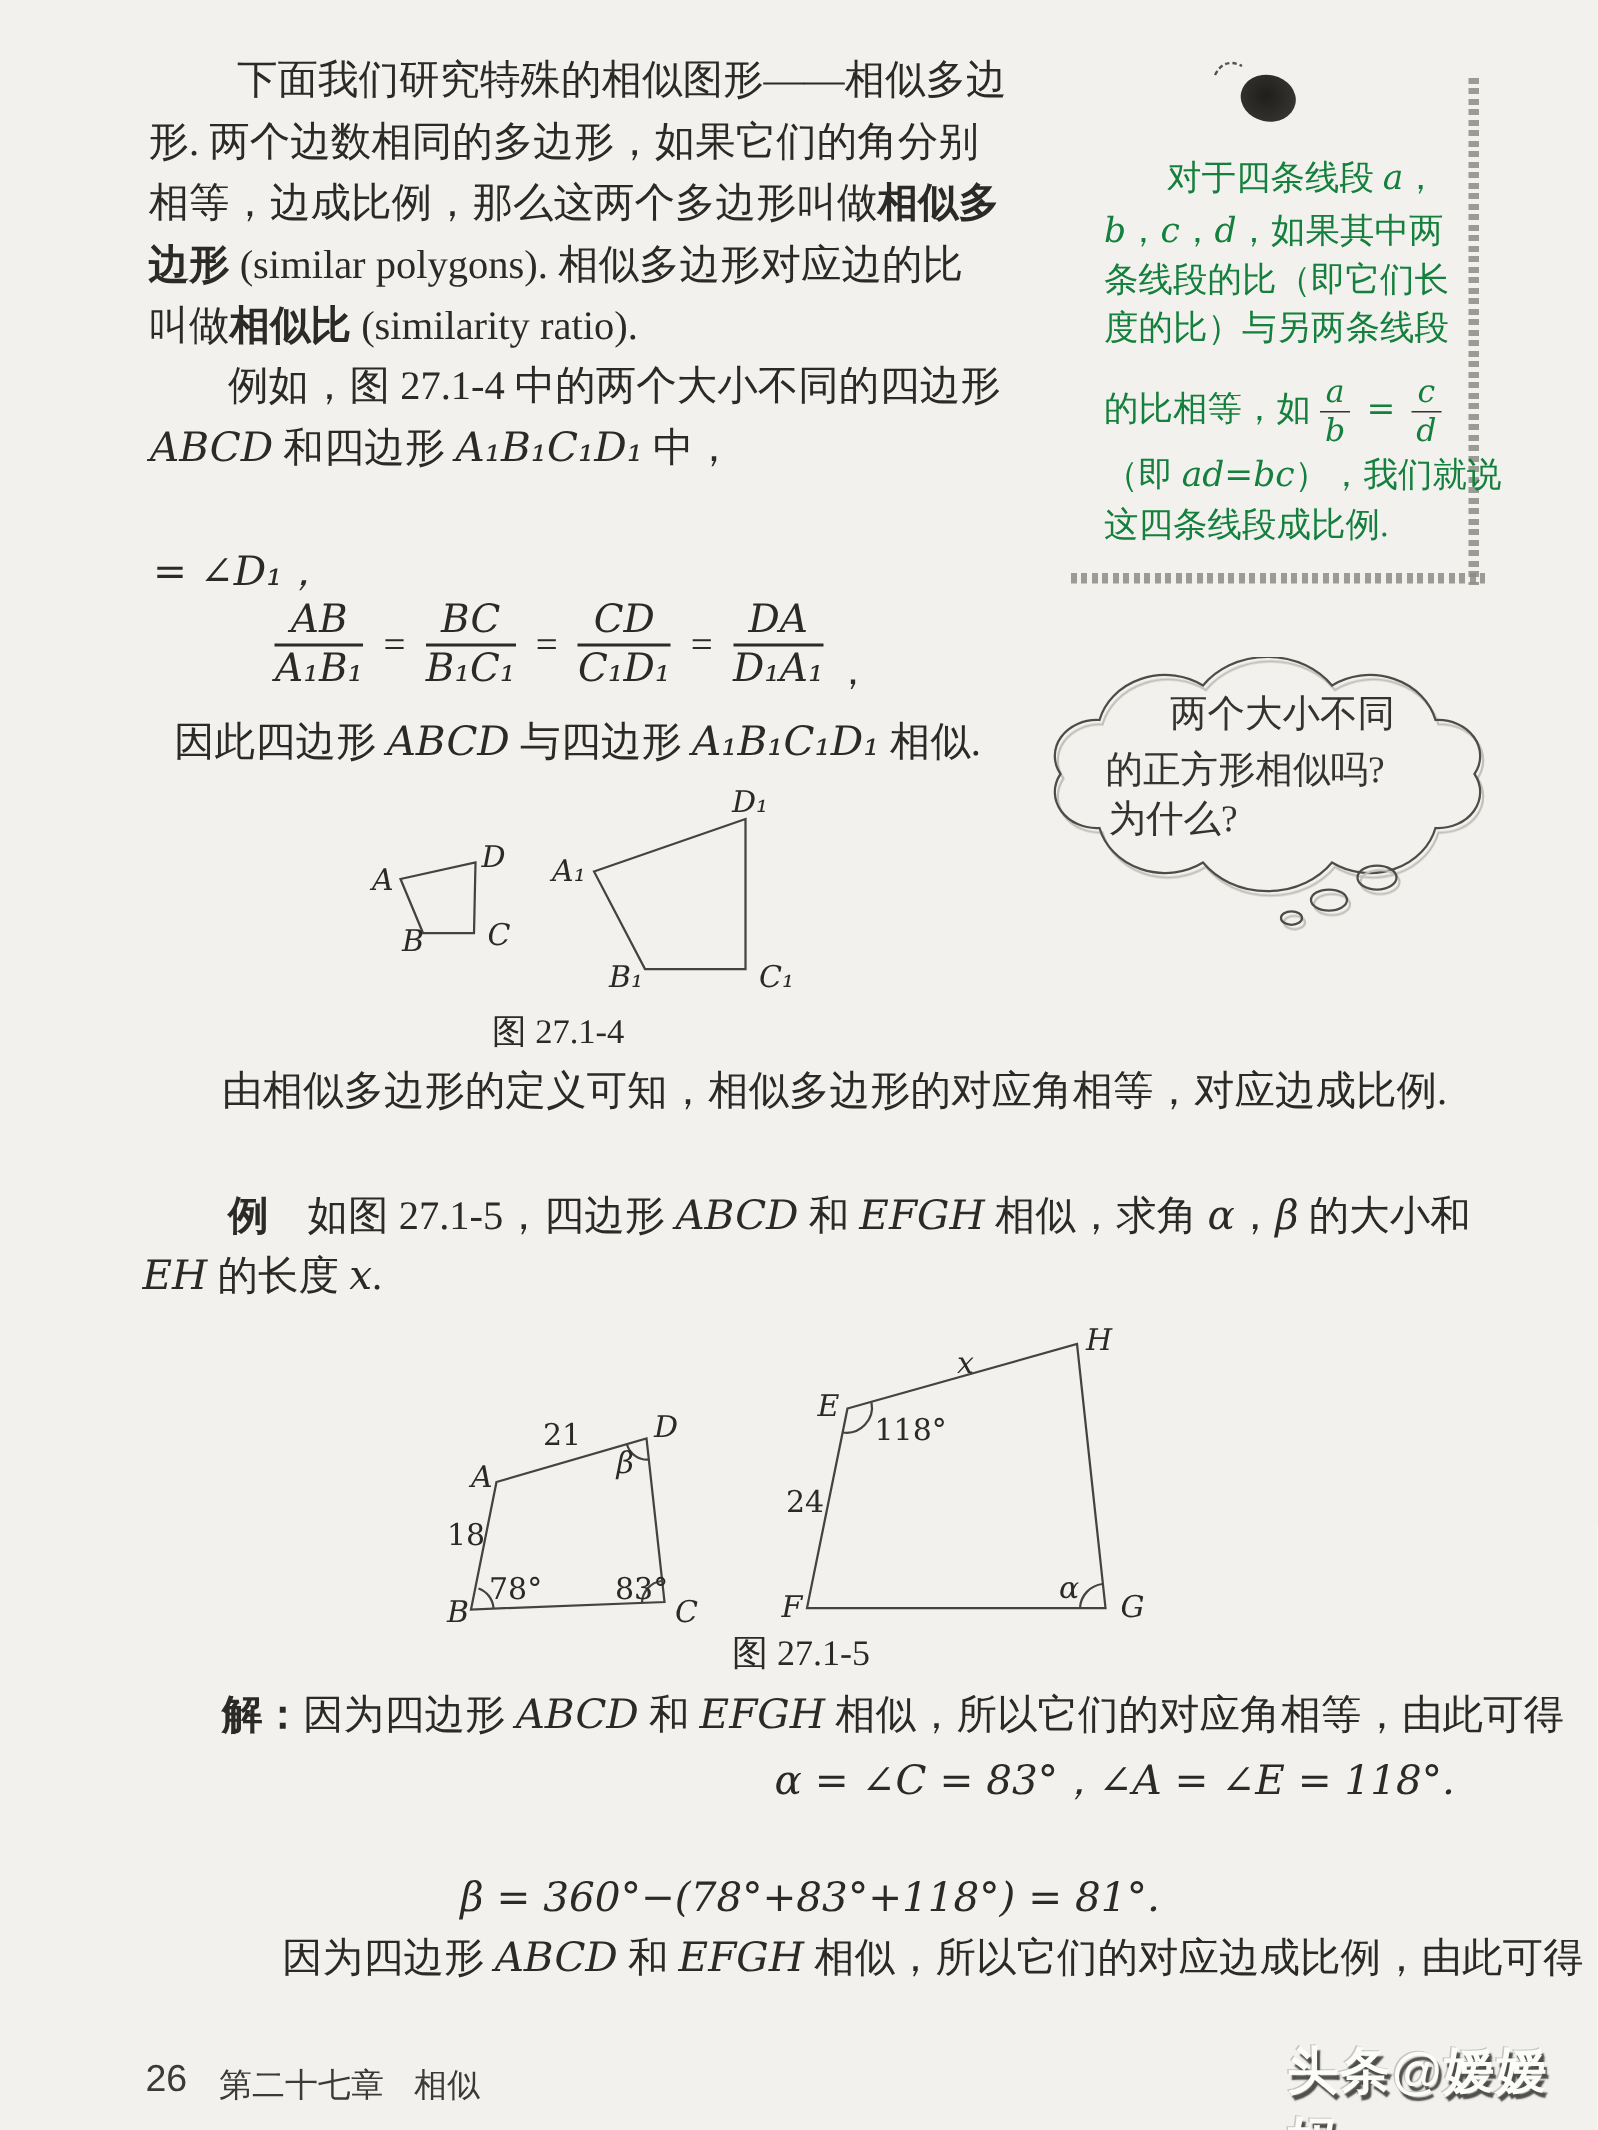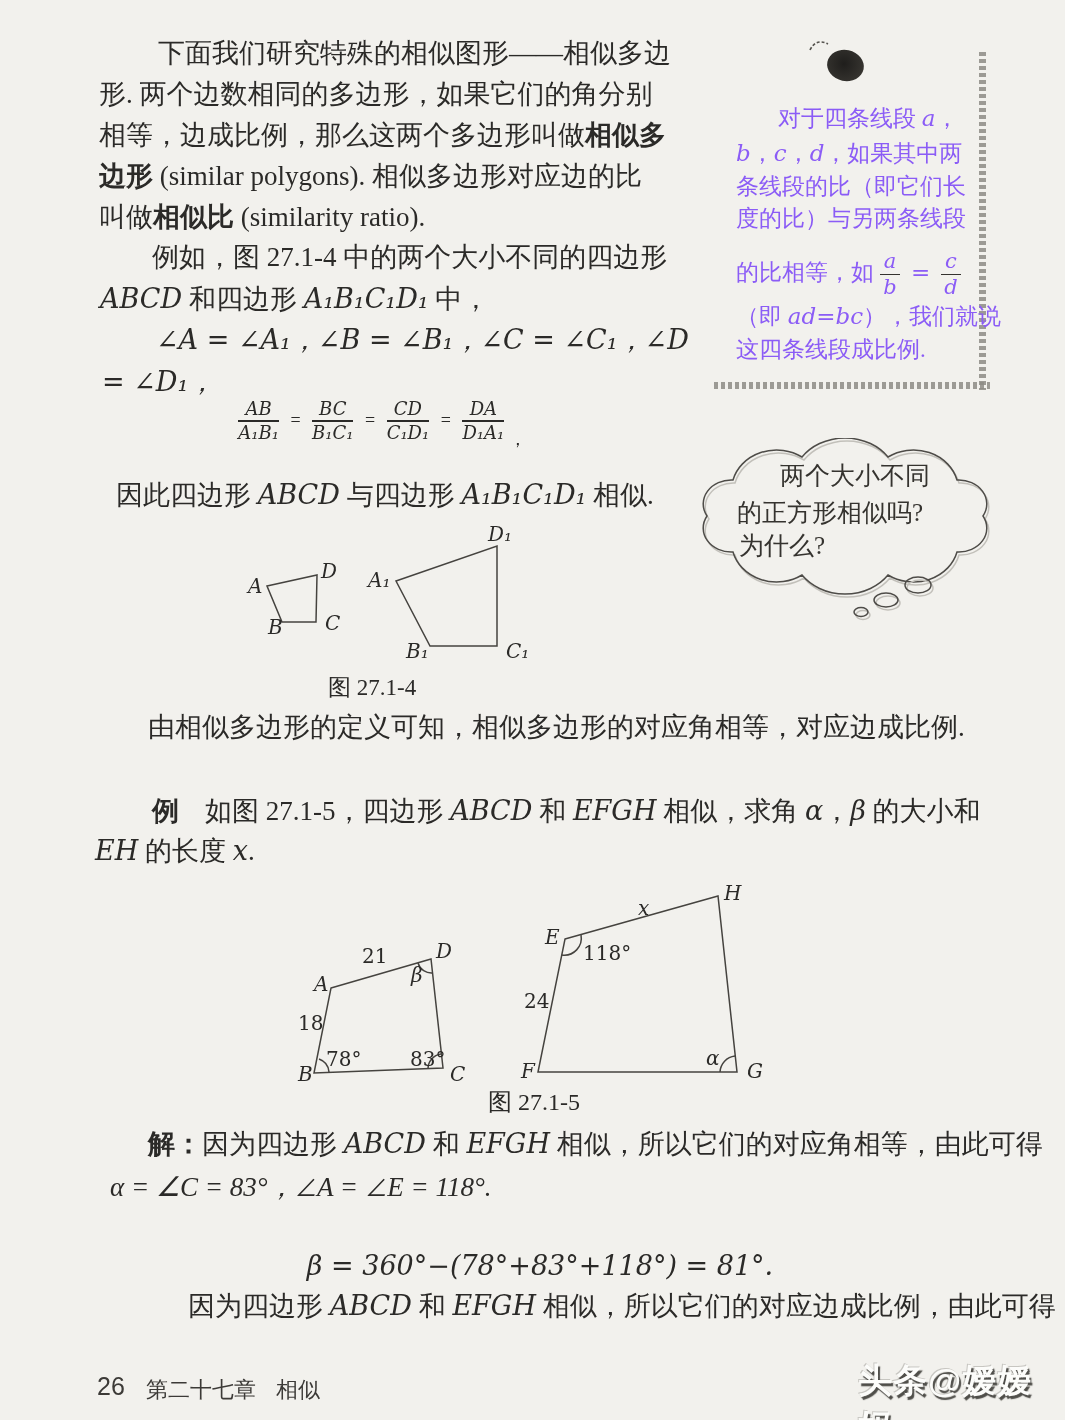--- a/index.html
+++ b/index.html
@@ -22,21 +22,21 @@
   .b{ font-weight:bold; }
   .lbl{ font-weight:bold; }
   
   .frac{ display:inline-block; vertical-align:middle; text-align:center; line-height:1.12; }
   .frac .num{ display:block; border-bottom:2px solid #2b2a28; padding:0 5px 1px; }
   .frac .den{ display:block; padding-top:1px; }
   .frac-row{ text-align:center; }
   .frac-row .eq{ display:inline-block; vertical-align:middle; margin:0 7px; }
   .frac-row .tail{ display:inline-block; vertical-align:-20px; }
   
-  .sb-line{ position:absolute; white-space:nowrap; font-size:23px; color:#8b5cf6; }
+  .sb-line{ position:absolute; white-space:nowrap; font-size:23px; color:#15803d; }
   .sb-border-v{
     position:absolute; width:7px;
     background:repeating-linear-gradient(180deg,#8d8b85 0 4px,rgba(0,0,0,0) 4px 7px);
     opacity:.85;
   }
   .sb-border-h{
     position:absolute; height:7px;
     background:repeating-linear-gradient(90deg,#8d8b85 0 4px,rgba(0,0,0,0) 4px 7px);
     opacity:.85;
   }
@@ -81,24 +81,23 @@
 
   <div class="line" style="left:158px;top:36px;"><span>下面我们研究特殊的相似图形——相似多边</span></div>
   <div class="line" style="left:99px;top:77px;"><span>形. 两个边数相同的多边形，如果它们的角分别</span></div>
   <div class="line" style="left:99px;top:118px;"><span>相等，边成比例，那么这两个多边形叫做</span><span class="b">相似多</span></div>
   <div class="line" style="left:99px;top:159px;"><span class="b">边形</span><span> (similar polygons). 相似多边形对应边的比</span></div>
   <div class="line" style="left:99px;top:200px;"><span>叫做</span><span class="b">相似比</span><span> (similarity ratio).</span></div>
 
   <div class="line" style="left:152px;top:240px;"><span>例如，图 27.1-4 中的两个大小不同的四边形</span></div>
   <div class="line" style="left:100px;top:281px;"><span class="m">ABCD</span><span> 和四边形 </span><span class="m">A₁B₁C₁D₁</span><span> 中，</span></div>
 
-  <div class="line m" style="left:156px;top:322px;">∠A = ∠A₁，∠B = ∠B₁，∠C = ∠C₁，∠D</div>
   <div class="line m" style="left:102px;top:364px;">= ∠D₁，</div>
 
-  <div class="line frac-row" style="left:95px;top:399px;width:575px;font-size:18px;">
+  <div class="line frac-row" style="left:95px;top:399px;width:575px;font-size:26px;">
     <span class="frac m"><span class="num">AB</span><span class="den">A₁B₁</span></span>
     <span class="eq">=</span>
     <span class="frac m"><span class="num">BC</span><span class="den">B₁C₁</span></span>
     <span class="eq">=</span>
     <span class="frac m"><span class="num">CD</span><span class="den">C₁D₁</span></span>
     <span class="eq">=</span>
     <span class="frac m"><span class="num">DA</span><span class="den">D₁A₁</span></span>
     <span class="tail">，</span>
   </div>
 
@@ -145,21 +144,21 @@
     <text x="467" y="200">G</text>
     <text x="444" y="22">H</text>
     <text x="358" y="37">x</text>
     <text class="plain" x="303" y="82">118°</text>
     <text class="plain" x="244" y="130">24</text>
     <text x="426" y="187">α</text>
   </svg>
   <div class="caption" style="left:488px;top:1086px;font-size:24px;">图 27.1-5</div>
 
   <div class="line" style="left:148px;top:1126px;"><span class="lbl">解：</span><span>因为四边形 </span><span class="m">ABCD</span><span> 和 </span><span class="m">EFGH</span><span> 相似，所以它们的对应角相等，由此可得</span></div>
-  <div class="line m" style="left:110px;top:1170px;width:860px;text-align:left;font-family:Liberation Serif, serif;">α = ∠C = 83°，∠A = ∠E = 118°.</div>
+  <div class="line m" style="left:110px;top:1170px;width:860px;text-align:right;">α = ∠C = 83°，∠A = ∠E = 118°.</div>
   <div class="line m" style="left:110px;top:1248px;width:860px;text-align:center;">β = 360°−(78°+83°+118°) = 81°.</div>
   <div class="line" style="left:148px;top:1288px;margin-left:40px;"><span>因为四边形 </span><span class="m">ABCD</span><span> 和 </span><span class="m">EFGH</span><span> 相似，所以它们的对应边成比例，由此可得</span></div>
 
   <div>
     <div class="ink-blot" style="left:827px;top:50px;"></div>
     <svg style="position:absolute;left:808px;top:30px;" width="24" height="22" viewBox="0 0 24 22">
       <path d="M2,20 Q8,8 20,14" fill="none" stroke="#55534e" stroke-width="1.6" stroke-dasharray="3,2"></path>
     </svg>
     <div class="sb-border-v" style="left:979px;top:52px;height:338px;"></div>
     <div class="sb-border-h" style="left:714px;top:382px;width:276px;"></div>

